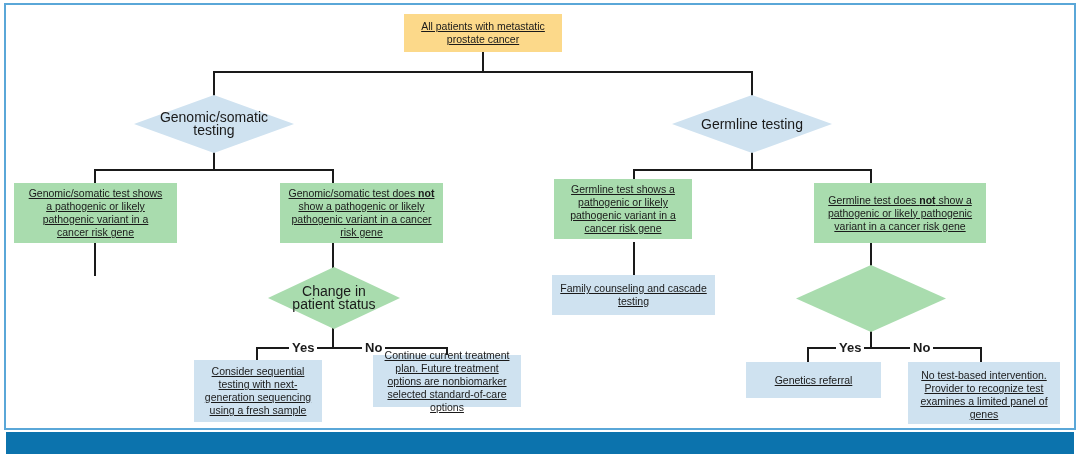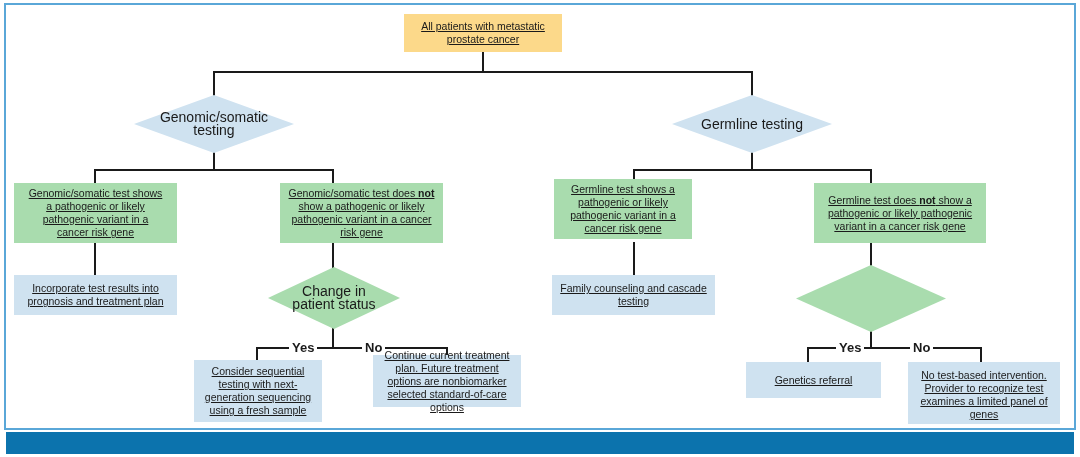--- a/index.html
+++ b/index.html
@@ -190,23 +190,20 @@
         <span>cancer risk gene</span>
       </span>
     </div>
 
     <div class="node node-rect green" style="left:814px; top:183px; width:172px; height:60px;">
       <span>
         <span>Germline test does </span><b>not</b><span> show a pathogenic or likely pathogenic variant in a cancer risk gene</span>
       </span>
     </div>
 
-    <div class="node node-rect blue" style="left:14px; top:275px; width:163px; height:40px;">
-      <span>Incorporate test results into prognosis and treatment plan</span>
-    </div>
 
     <div class="diamond-wrap" style="left:268px; top:267px; width:132px; height:62px;">
       <svg class="diamond-shape" viewBox="0 0 132 62" preserveAspectRatio="none">
         <polygon points="66,0 132,31 66,62 0,31" fill="#a9dcae"></polygon>
       </svg>
       <div class="diamond-label">Change in patient status</div>
     </div>
 
     <div class="edge-label" style="left:289px; top:342px;">Yes</div>
     <div class="edge-label" style="left:362px; top:342px;">No</div>

